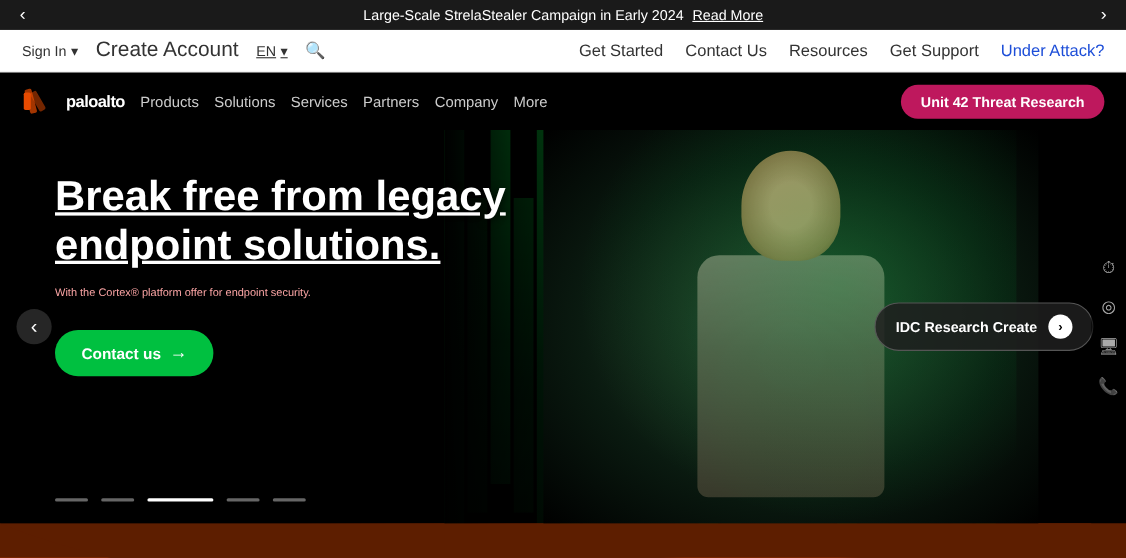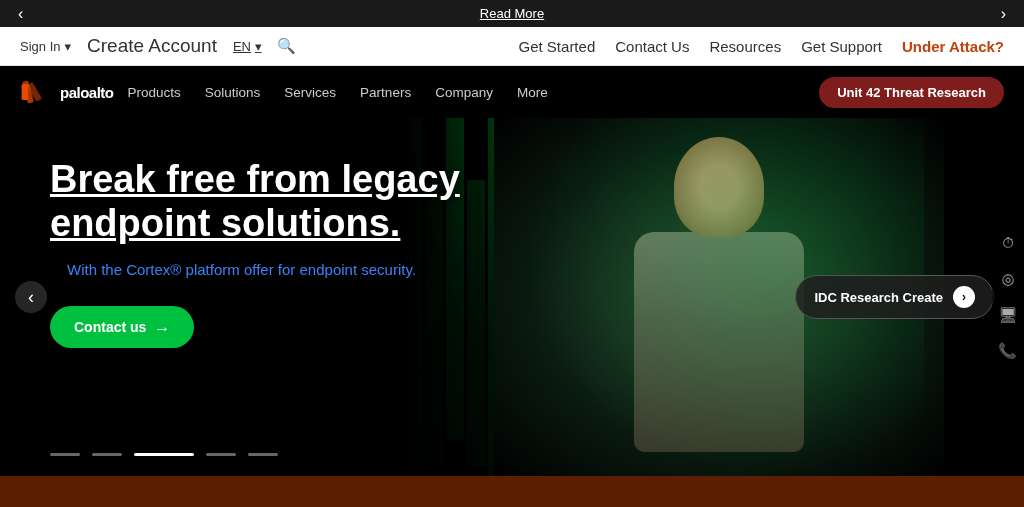--- a/index.html
+++ b/index.html
@@ -62,22 +62,22 @@
     .secondary-nav-left .search-icon { cursor: pointer; font-size: 15px; color: #555; }
     .secondary-nav-right {
       display: flex;
       align-items: center;
       gap: 20px;
       font-size: 15px;
       color: #333;
     }
     .secondary-nav-right span { cursor: pointer; }
     .secondary-nav-right .under-attack {
-      color: #c2410c;
-      font-weight: 700;
+      color: #1d4ed8;
+      font-weight: 400;
       cursor: pointer;
       text-align: center;
     }
 
     
     .primary-nav {
       background: #000;
       display: flex;
       align-items: center;
       padding: 0 20px;
@@ -98,30 +98,30 @@
     }
     .logo-text {
       color: #fff;
       font-size: 15px;
       font-weight: 600;
       letter-spacing: -0.5px;
     }
     .primary-nav-links {
       display: flex;
       align-items: center;
-      gap: 24px;
+      gap: 14px;
       flex: 1;
     }
     .primary-nav-links span {
       color: #ccc;
       font-size: 13.5px;
       cursor: pointer;
     }
     .unit42-btn {
-      background: #7f1d1d;
+      background: #be185d;
       color: #fff;
       border: none;
       border-radius: 20px;
       padding: 8px 18px;
       font-size: 13px;
       font-weight: 600;
       cursor: pointer;
       white-space: nowrap;
     }
 
@@ -233,25 +233,24 @@
     .hero-title {
       color: #fff;
       font-size: 38px;
       font-weight: 800;
       line-height: 1.15;
       margin-bottom: 16px;
       text-shadow: 0 2px 8px rgba(0,0,0,0.8);
       text-decoration: underline;
     }
     .hero-subtitle {
-      color: #3b82f6;
-      font-size: 15px;
+      color: #fca5a5;
+      font-size: 10px;
       font-weight: 400;
       margin-bottom: 28px;
-      margin-left: 17px;
     }
     .contact-btn {
       background: #00c040;
       color: #fff;
       border: none;
       border-radius: 25px;
       padding: 12px 24px;
       font-size: 14px;
       font-weight: 600;
       cursor: pointer;
@@ -363,20 +362,21 @@
       background: radial-gradient(ellipse at 60% 40%, rgba(0,180,60,0.25) 0%, transparent 70%);
       z-index: 3;
       pointer-events: none;
     }
   </style>
 </head>
 <body>
 
 <div class="announcement-bar">
   <button class="prev-btn">‹</button>
+  <span>Large-Scale StrelaStealer Campaign in Early 2024</span>
   <span class="read-more">Read More</span>
   <button class="next-btn">›</button>
 </div>
 
 <div class="secondary-nav">
   <div class="secondary-nav-left">
     <span class="sign-in">
       <span>Sign In</span>
       <span>▾</span>
     </span>

